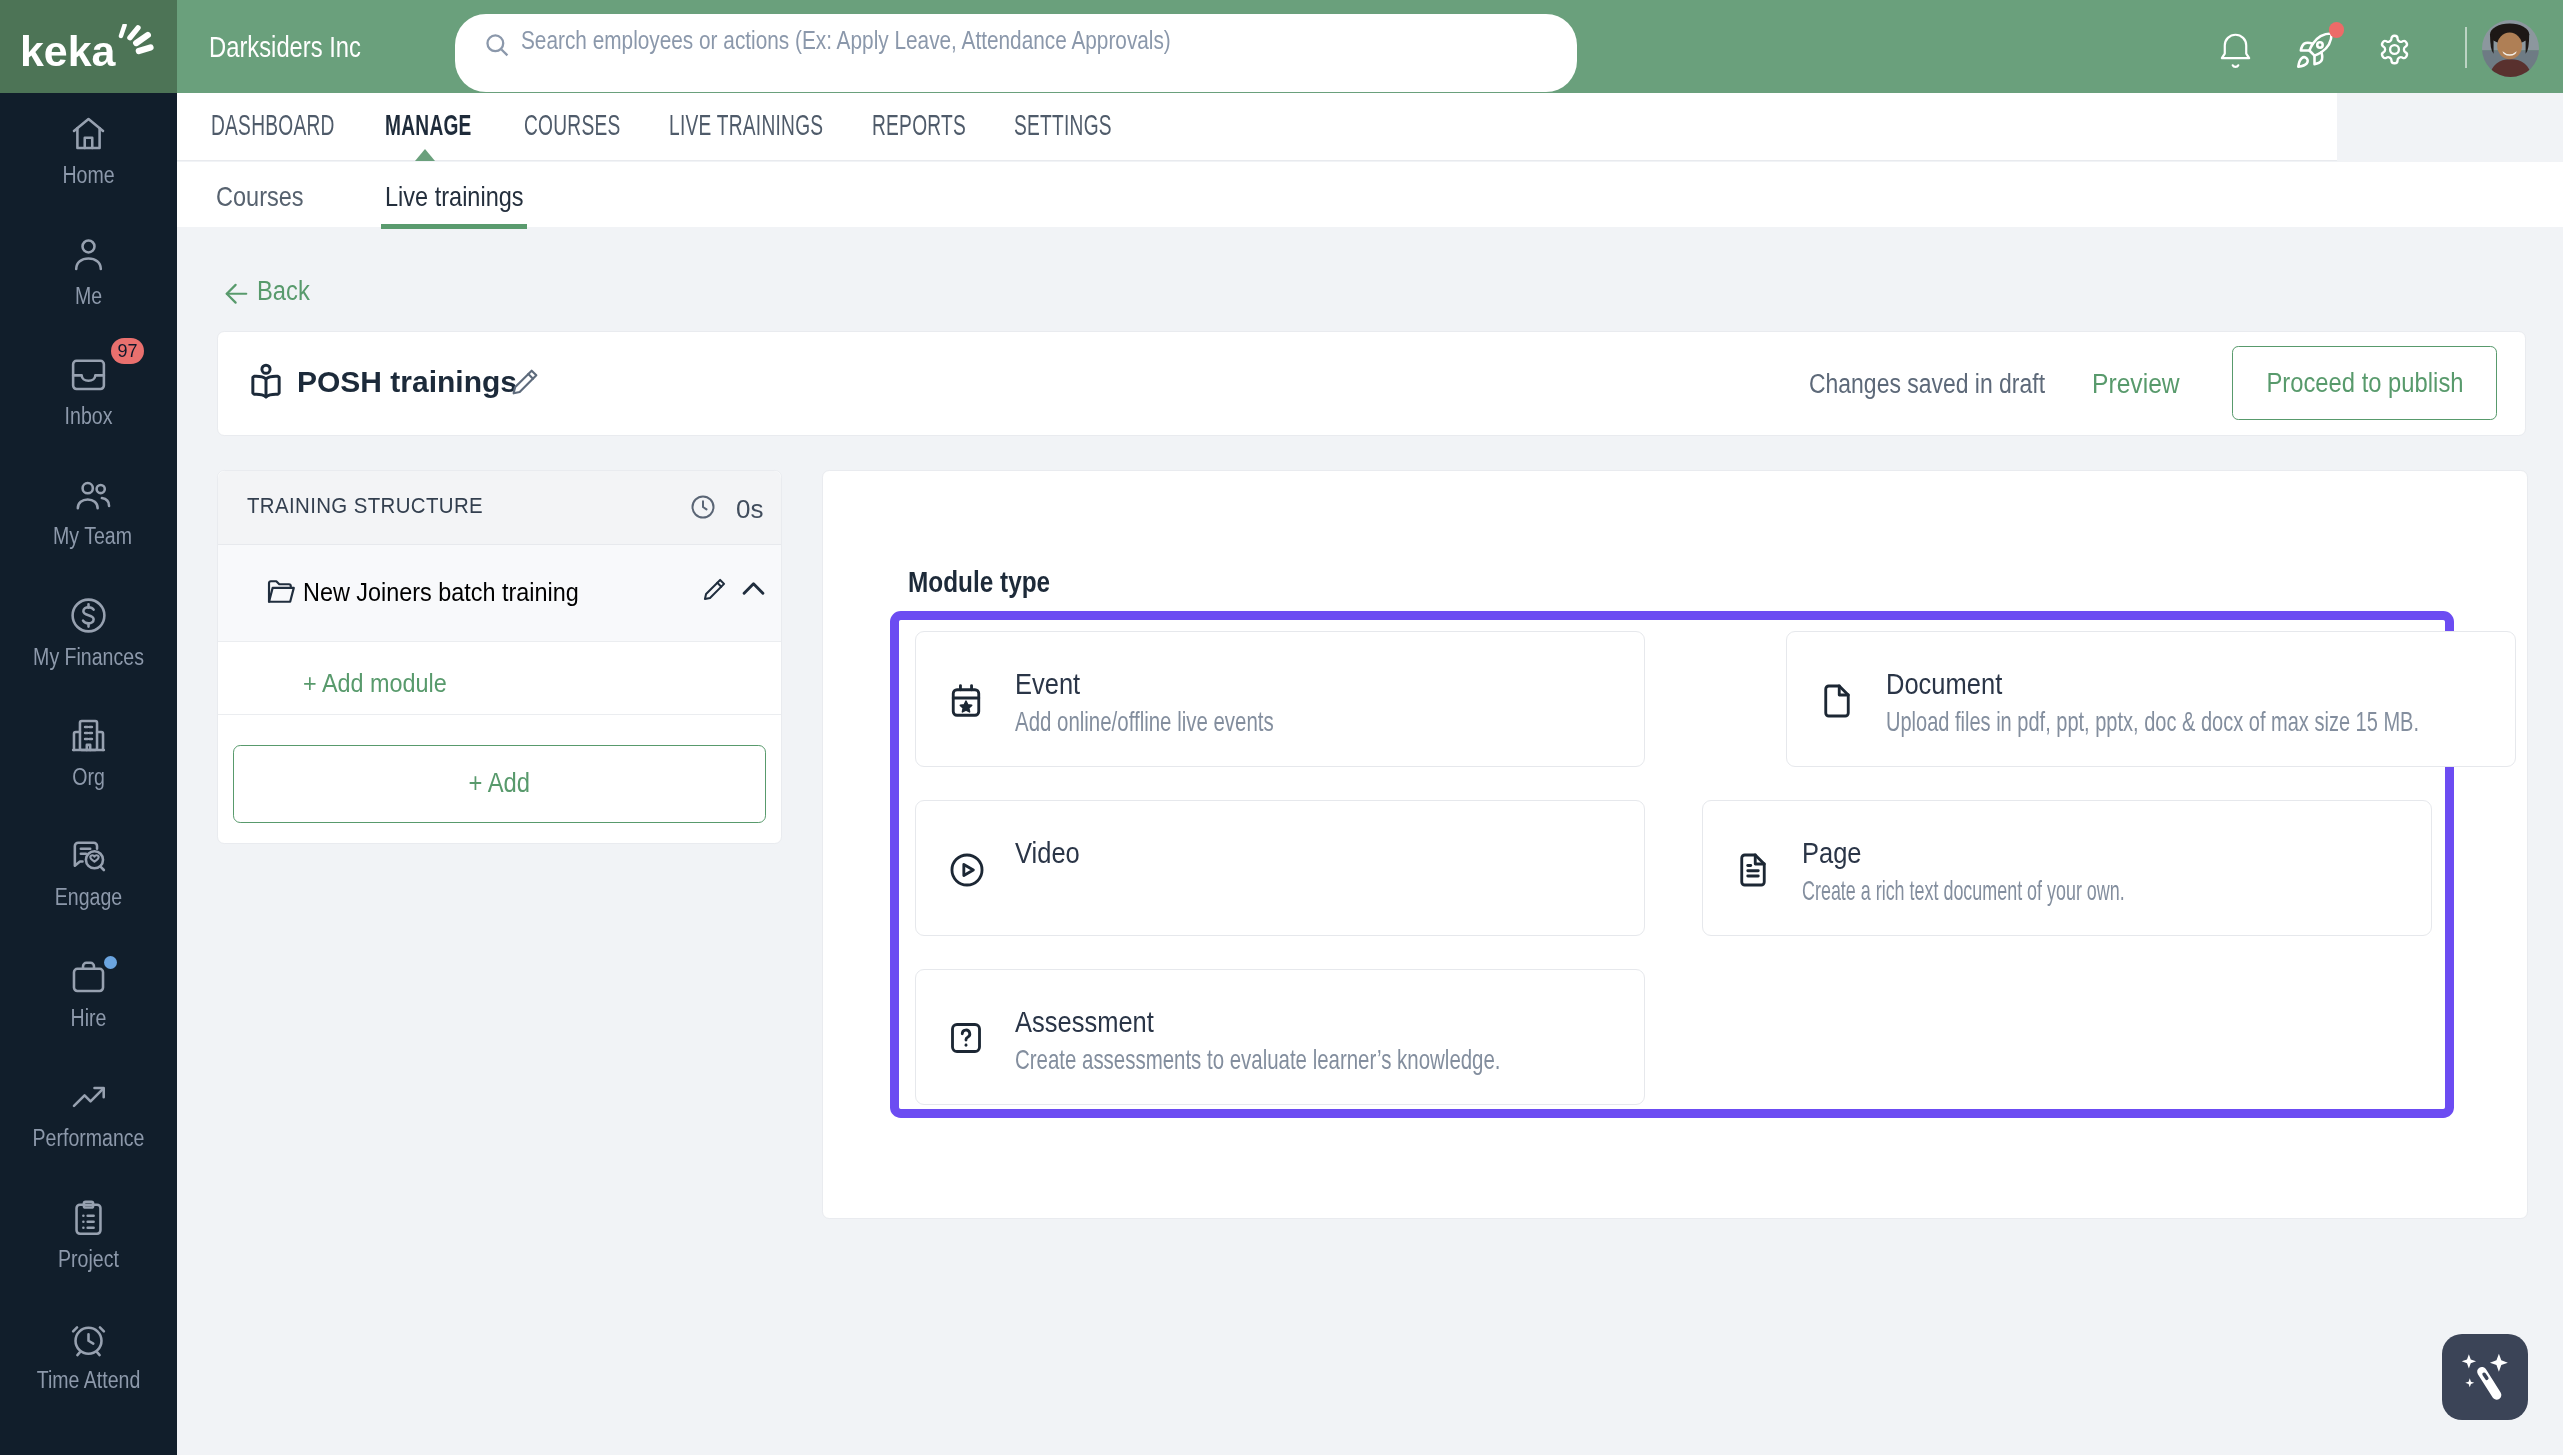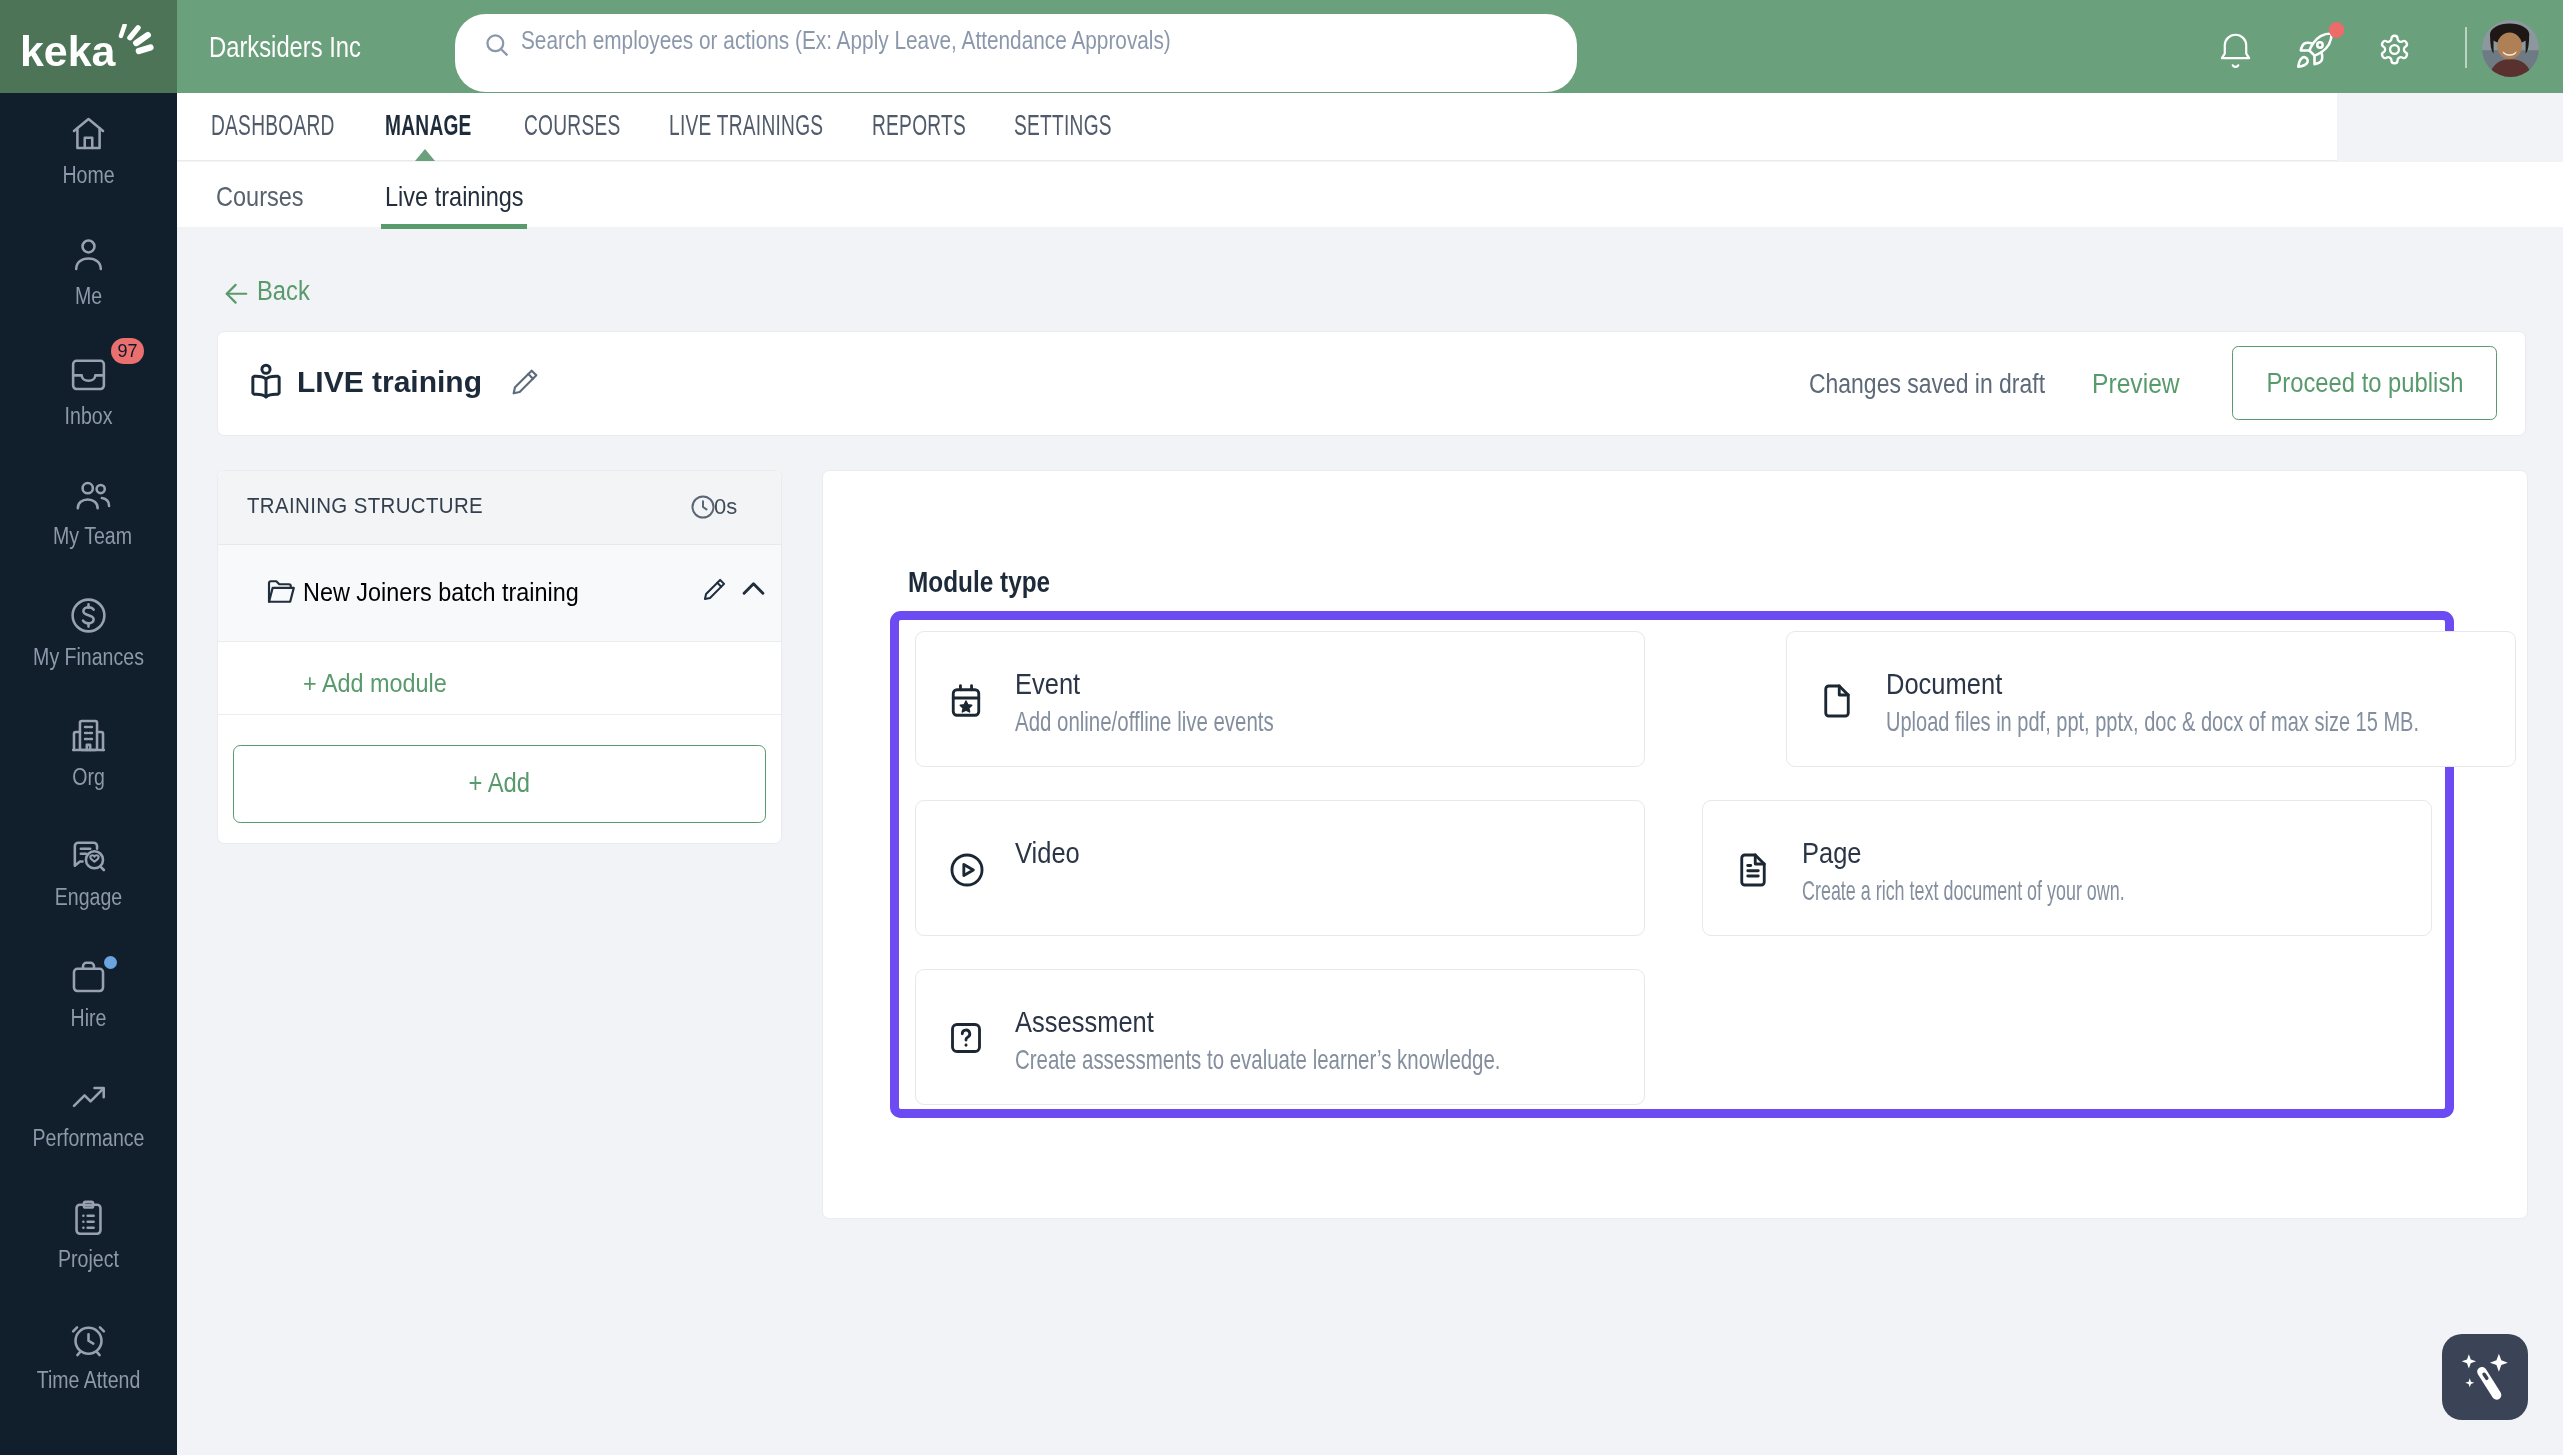--- a/index.html
+++ b/index.html
@@ -51,21 +51,21 @@
 #preview { position:absolute; left:2092px; top:368px; font-size:28px; color:#589A6C; }
 #preview .sx { transform:scaleX(0.88); }
 #publishbtn { position:absolute; left:2232px; top:346px; width:265px; height:74px; border:1.8px solid #589A6C; border-radius:6.3px; color:#589A6C; font-size:28px; text-align:center; line-height:71px; background:#fff; }
 #publishbtn .sx { transform:scaleX(0.85); transform-origin:center; }
 
 #leftpanel { left:217px; top:470px; width:565px; height:374px; }
 #lp-head { position:absolute; left:218px; top:471px; width:563px; height:74px; background:#F3F4F6; border-radius:7.2px 7.2px 0 0; border-bottom:0.9px solid #E7E9ED; }
 #lp-title { position:absolute; left:247px; top:494px; font-size:21.5px; letter-spacing:0.4px; color:#333F4F; }
 #lp-title .sx { transform:scaleX(0.95); }
 #lp-clock { position:absolute; left:689px; top:493px; color:#5A6575; }
-#lp-0s { position:absolute; left:714px; top:494px; font-size:22px; color:#414D5D; }
+#lp-0s { position:absolute; left:736px; top:494px; font-size:26px; color:#414D5D; }
 #lp-row { position:absolute; left:218px; top:545px; width:563px; height:97px; background:#F8F9FB; border-bottom:0.9px solid #EBEDF0; }
 #lp-folder { position:absolute; left:266px; top:578px; color:#202E3E; }
 #lp-rowtext { position:absolute; left:303px; top:577px; font-size:26px; color:#000000;text-align:right; }
 #lp-rowtext .sx { transform:scaleX(0.90); }
 #lp-pencil { position:absolute; left:701px; top:576px; color:#202E3E; }
 #lp-chev { position:absolute; left:741px; top:580px; color:#202E3E; }
 #addmodule { position:absolute; left:303px; top:668px; font-size:26px; color:#589A6C; }
 #addmodule .sx { transform:scaleX(0.90); }
 #lp-div2 { position:absolute; left:218px; top:714px; width:563px; height:0.9px; background:#EBEDF0; }
 #addbtn { position:absolute; left:233px; top:745px; width:533px; height:78px; border:1.8px solid #589A6C; border-radius:7.2px; color:#589A6C; font-size:28px; text-align:center; line-height:74px; background:#fff; }
@@ -275,21 +275,21 @@
       <path d="M2 12 H24"></path>
     </svg><span class="sx">Back</span>
 </div>
 
 <div class="card" id="topcard"></div>
 <svg id="poshicon" width="38" height="36" viewBox="0 0 24 23" fill="none" stroke="currentColor" stroke-width="1.9" stroke-linecap="round" stroke-linejoin="round">
   <circle cx="12" cy="4" r="2.6"></circle>
   <path d="M12 10.2 C10.4 8.8 8 8.3 4.4 8.5 L3.6 9.2 V19.2 L4.4 20 C8 19.8 10.4 20.3 12 21.7 C13.6 20.3 16 19.8 19.6 20 L20.4 19.2 V9.2 L19.6 8.5 C16 8.3 13.6 8.8 12 10.2 Z"></path>
   <path d="M12 10.2 V21.7"></path>
 </svg>
-<div id="poshtitle"><span class="sx">LIVE training</span></div>
+<div id="poshtitle"><span class="sx">POSH trainings</span></div>
 <svg id="poshpencil" width="32" height="32" viewBox="0 0 24 24" fill="none" stroke="currentColor" stroke-width="1.6" stroke-linecap="round" stroke-linejoin="round">
   <path d="M17 3.5 L20.5 7 L8 19.5 L3.5 20.5 L4.5 16 Z"></path>
     <path d="M14.5 6 L18 9.5"></path>
 </svg>
 <div id="draftmsg"><span class="sx">Changes saved in draft</span></div>
 <div id="preview"><span class="sx">Preview</span></div>
 <div id="publishbtn"><span class="sx cc">Proceed to publish</span></div>
 
 <div class="card" id="leftpanel"></div>
 <div id="lp-head"></div>

